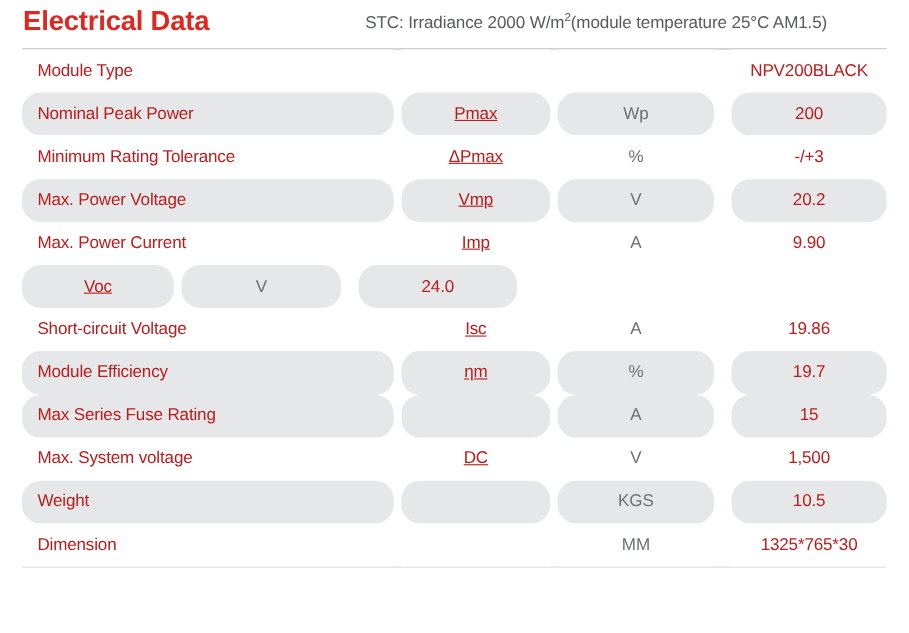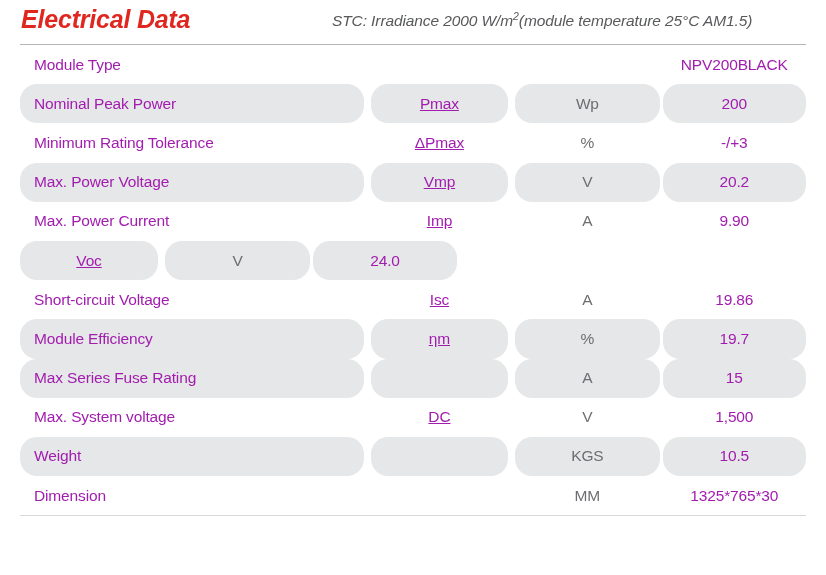--- a/index.html
+++ b/index.html
@@ -22,21 +22,20 @@
     box-sizing: border-box;
   }
 
   
   .header {
     position: absolute;
     left: 0;
     top: 0;
     width: 760px;
     height: 44px;
-    font-style: italic;
   }
 
   .title {
     position: absolute;
     left: 21px;
     top: 5px;
     font-size: 25px;
     font-weight: bold;
     color: #e0271f;
     letter-spacing: -0.2px;
@@ -73,42 +72,42 @@
     display: flex;
     height: 39.2px;
     align-items: stretch;
     background: transparent;
   }
 
   .cell {
     display: flex;
     align-items: center;
     font-size: 15.5px;
-    color: #a21caf;
+    color: #b91c1c;
     letter-spacing: -0.15px;
     box-sizing: border-box;
     white-space: nowrap;
     overflow: hidden;
   }
 
   .c-name {
     width: 345px;
     margin-right: 7px;
     padding-left: 14px;
     justify-content: flex-start;
   }
   .c-symbol {
     width: 138px;
     margin-right: 7px;
     justify-content: center;
     text-decoration: underline;
   }
   .c-unit {
     width: 145px;
-    margin-right: 3px;
+    margin-right: 16px;
     justify-content: center;
   }
   .c-value {
     width: 144px;
     justify-content: center;
   }
 
   .row.shaded .cell {
     background: #e6e7e8;
     border-radius: 17px;

